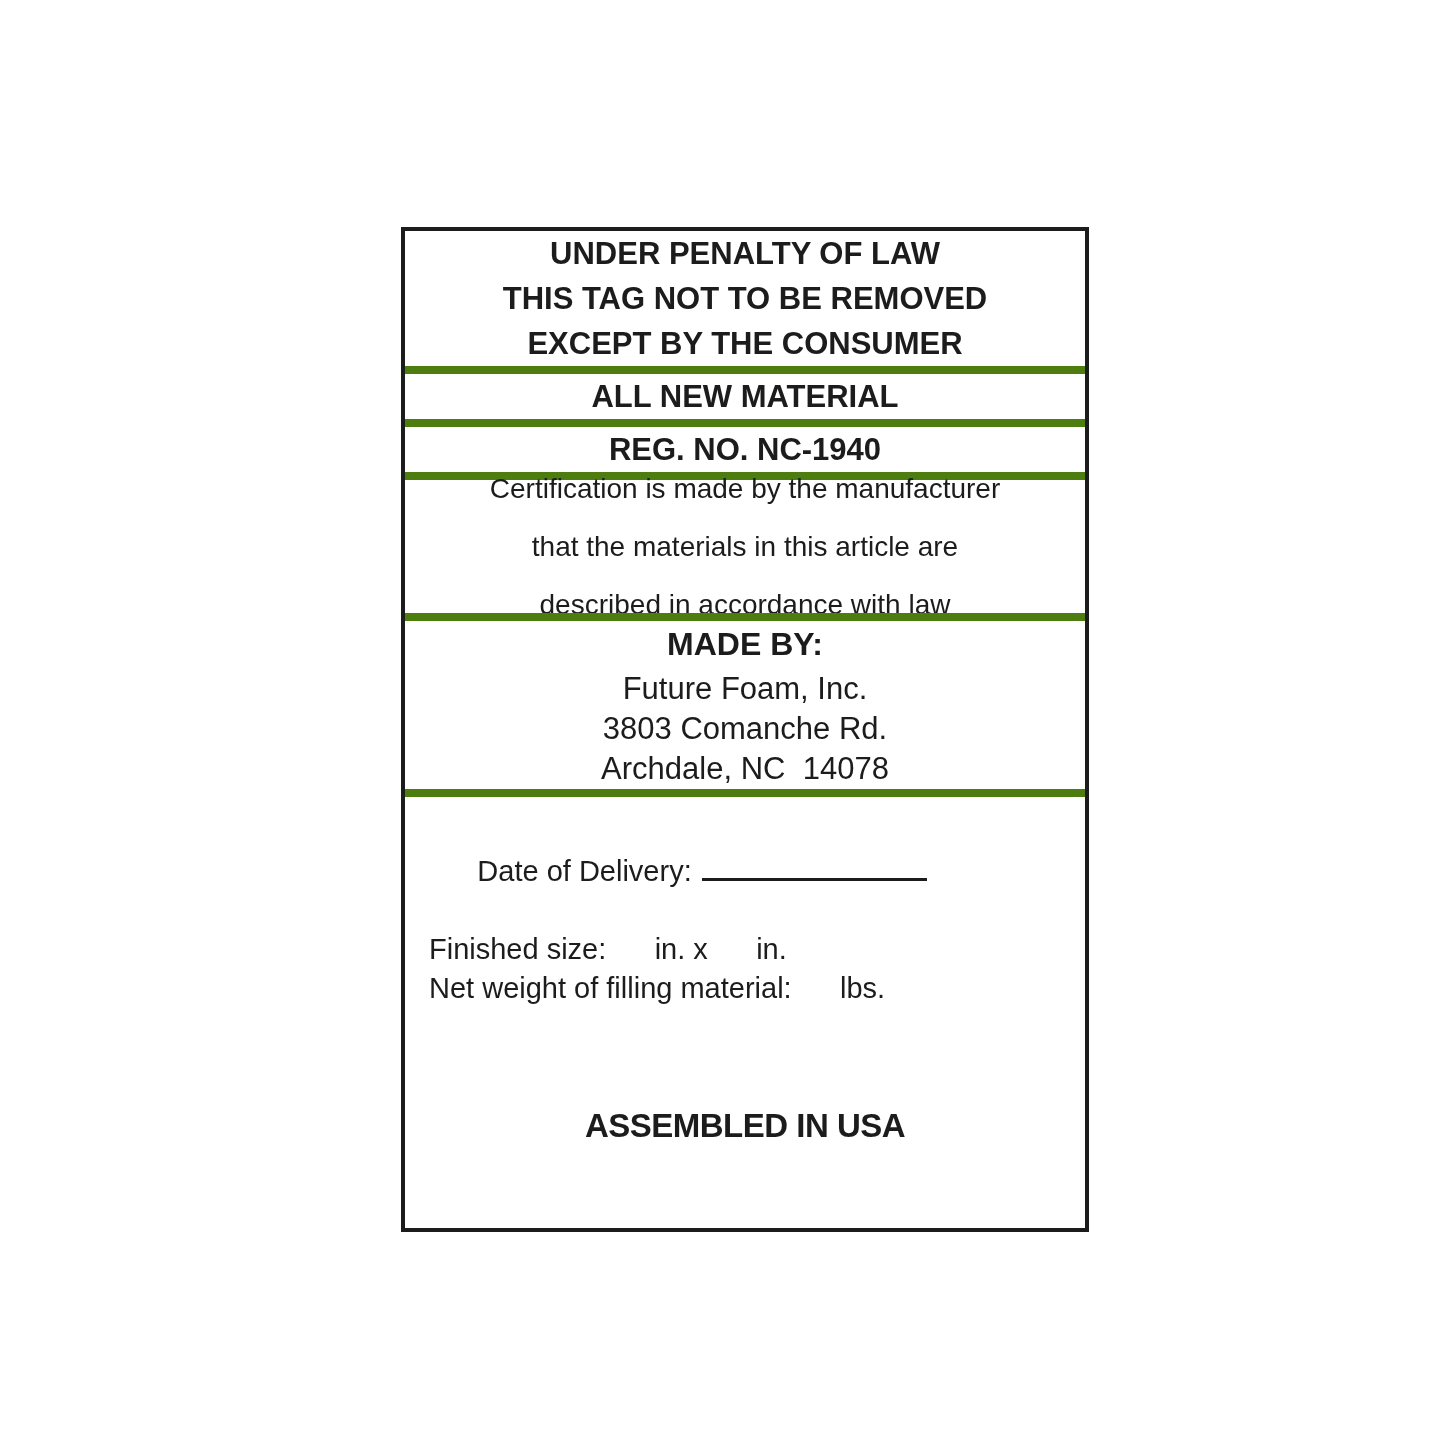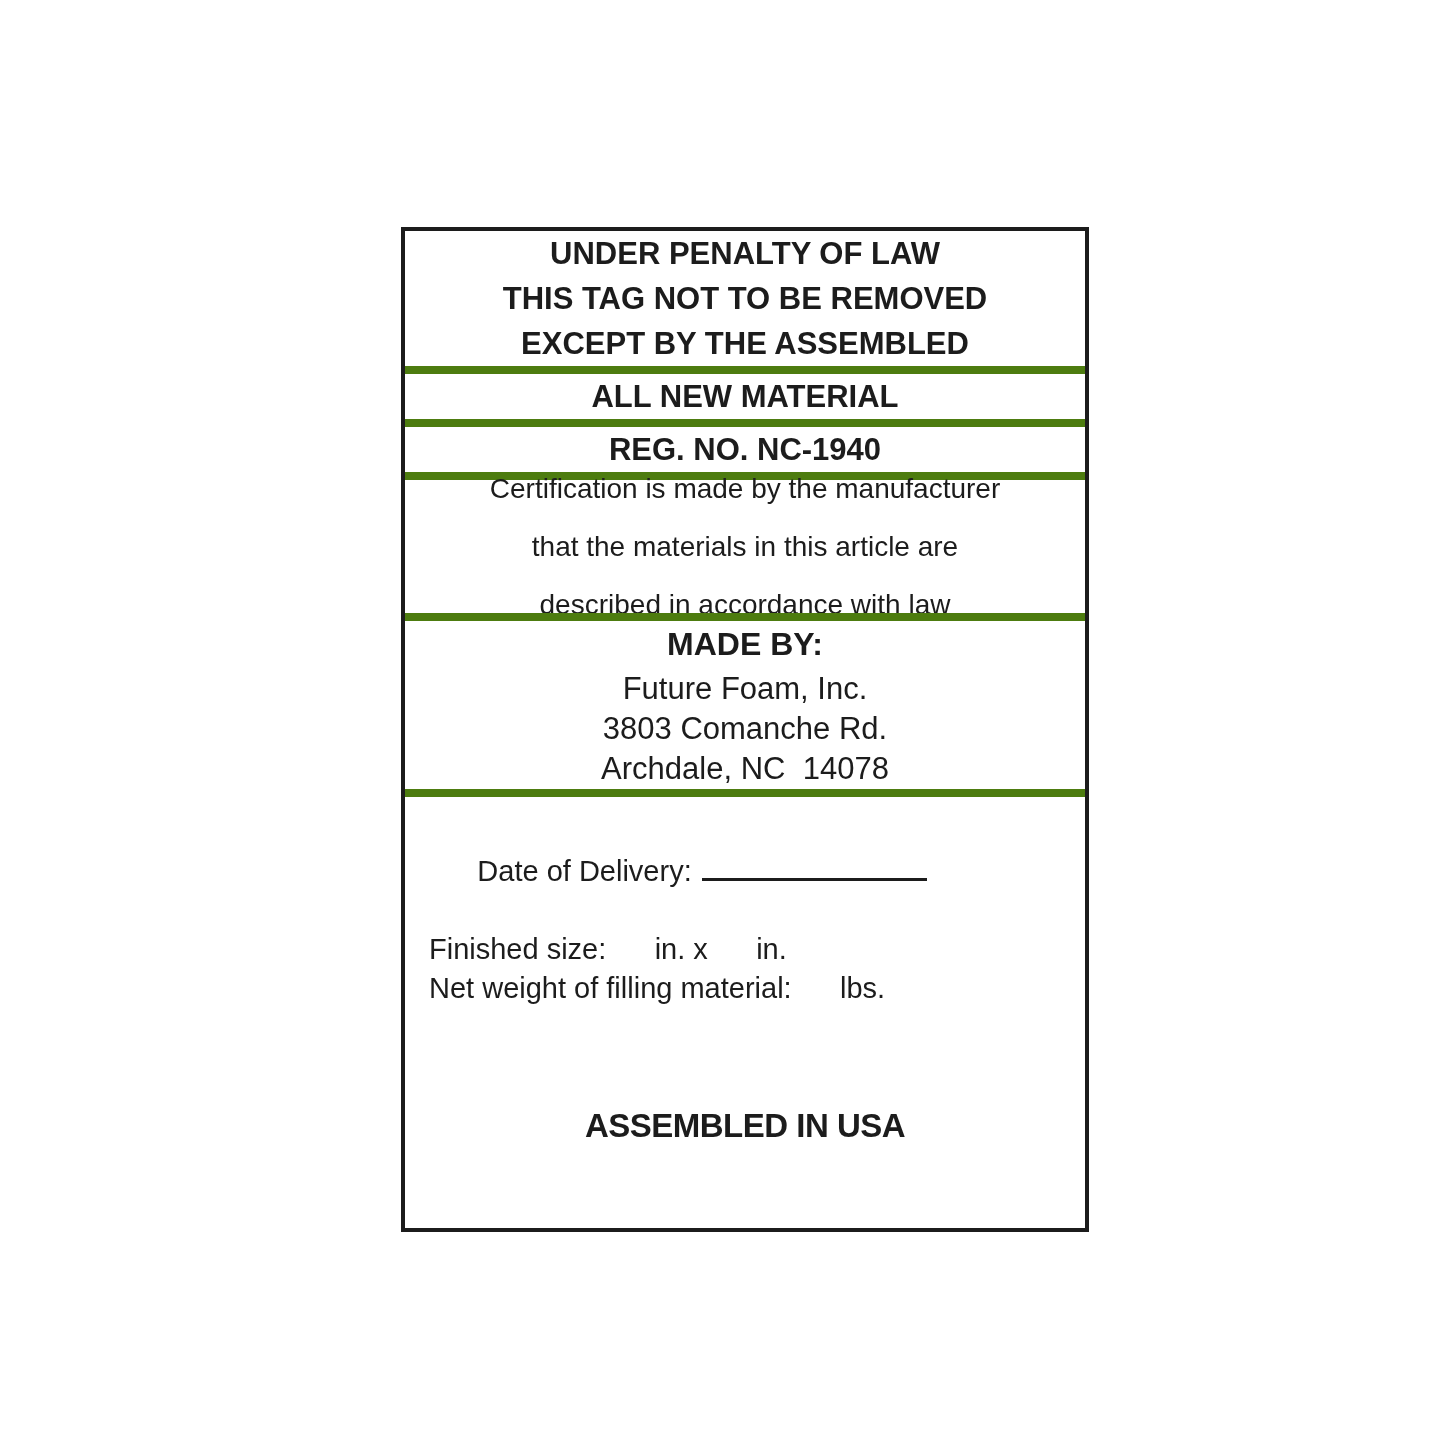--- a/index.html
+++ b/index.html
@@ -99,21 +99,21 @@
   }
 </style>
 </head>
 <body>
 
 <div class="law-label">
 
   <div class="sec sec-penalty">
     <div class="h-bold">UNDER PENALTY OF LAW</div>
     <div class="h-bold">THIS TAG NOT TO BE REMOVED</div>
-    <div class="h-bold">EXCEPT BY THE ASSEMBLED</div>
+    <div class="h-bold">EXCEPT BY THE CONSUMER</div>
   </div>
 
   <div class="sec sec-material">
     <div class="h-bold">ALL NEW MATERIAL</div>
   </div>
 
   <div class="sec sec-reg">
     <div class="h-bold">REG. NO. NC-1940</div>
   </div>
 

